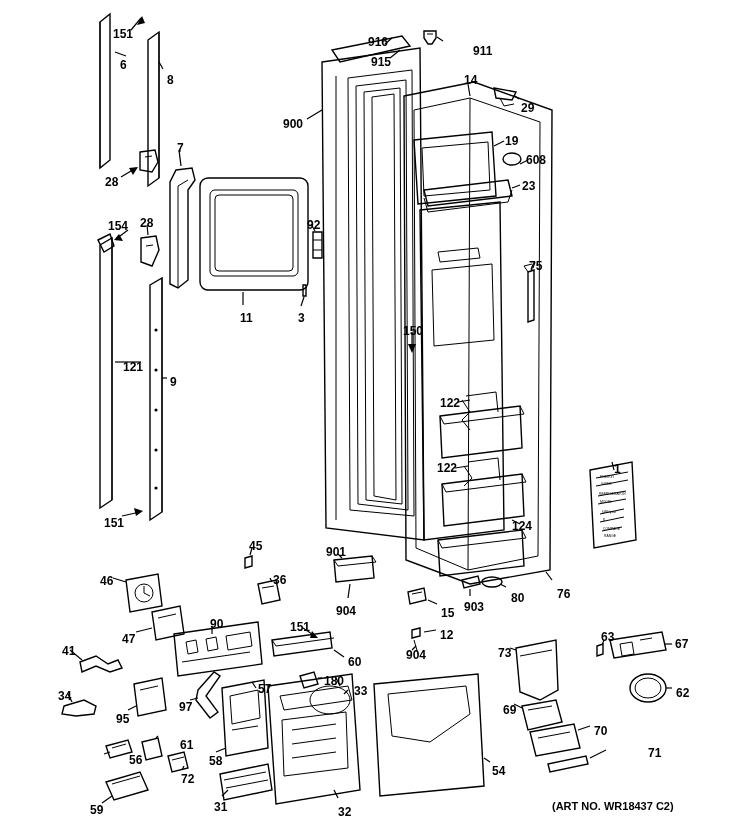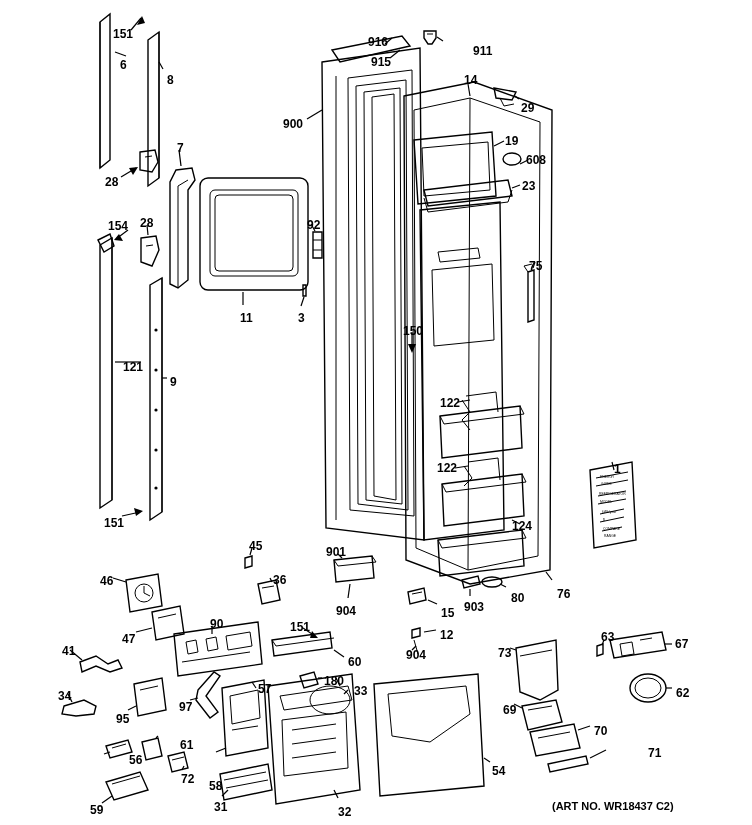--- a/index.html
+++ b/index.html
@@ -427,21 +427,21 @@
       <div class="lbl" style="left: 58px; top: 689px;">34</div>
       <div class="lbl" style="left: 179px; top: 700px;">97</div>
       <div class="lbl" style="left: 258px; top: 682px;">57</div>
       <div class="lbl" style="left: 324px; top: 674px;">180</div>
       <div class="lbl" style="left: 354px; top: 684px;">33</div>
       <div class="lbl" style="left: 116px; top: 712px;">95</div>
       <div class="lbl" style="left: 503px; top: 703px;">69</div>
       <div class="lbl" style="left: 594px; top: 724px;">70</div>
       <div class="lbl" style="left: 84px; top: 753px; margin-left: 45px;">56</div>
       <div class="lbl" style="left: 136px; top: 738px; margin-left: 44px;">61</div>
-      <div class="lbl" style="left: 209px; top: 754px; margin-top: 25px;">58</div>
+      <div class="lbl" style="left: 209px; top: 754px;">58</div>
       <div class="lbl" style="left: 611px; top: 746px; margin-left: 37px;">71</div>
       <div class="lbl" style="left: 181px; top: 772px;">72</div>
       <div class="lbl" style="left: 492px; top: 764px;">54</div>
       <div class="lbl" style="left: 214px; top: 800px;">31</div>
       <div class="lbl" style="left: 338px; top: 805px;">32</div>
       <div class="lbl" style="left: 90px; top: 803px;">59</div>
     </div>
 
 <div class="artno" style="left:512px;top:800px;">(ART NO. WR18437 C2)</div>
 

